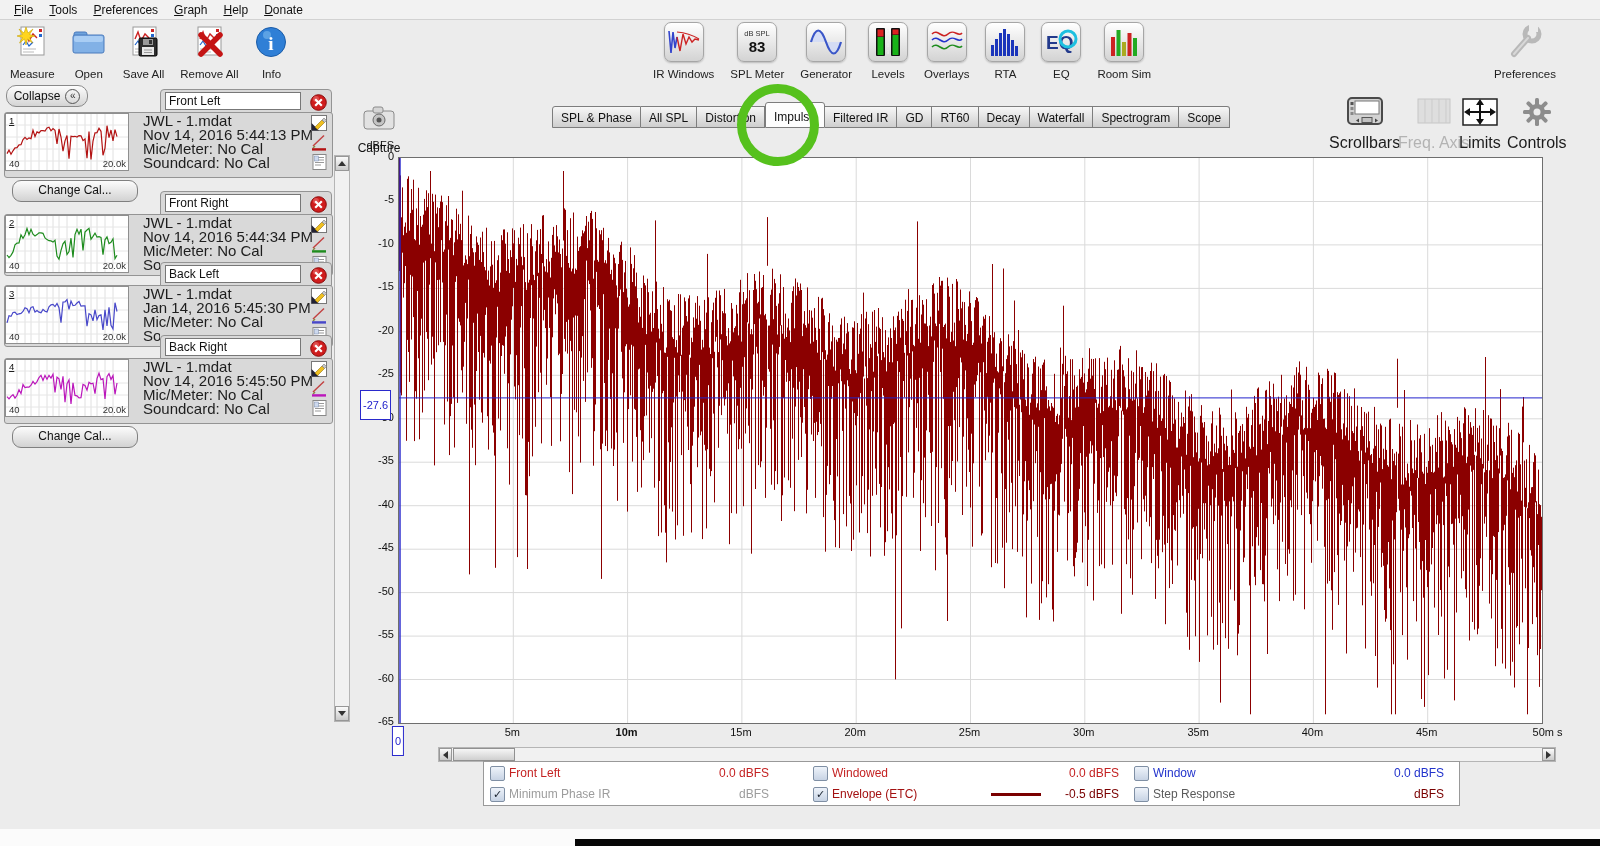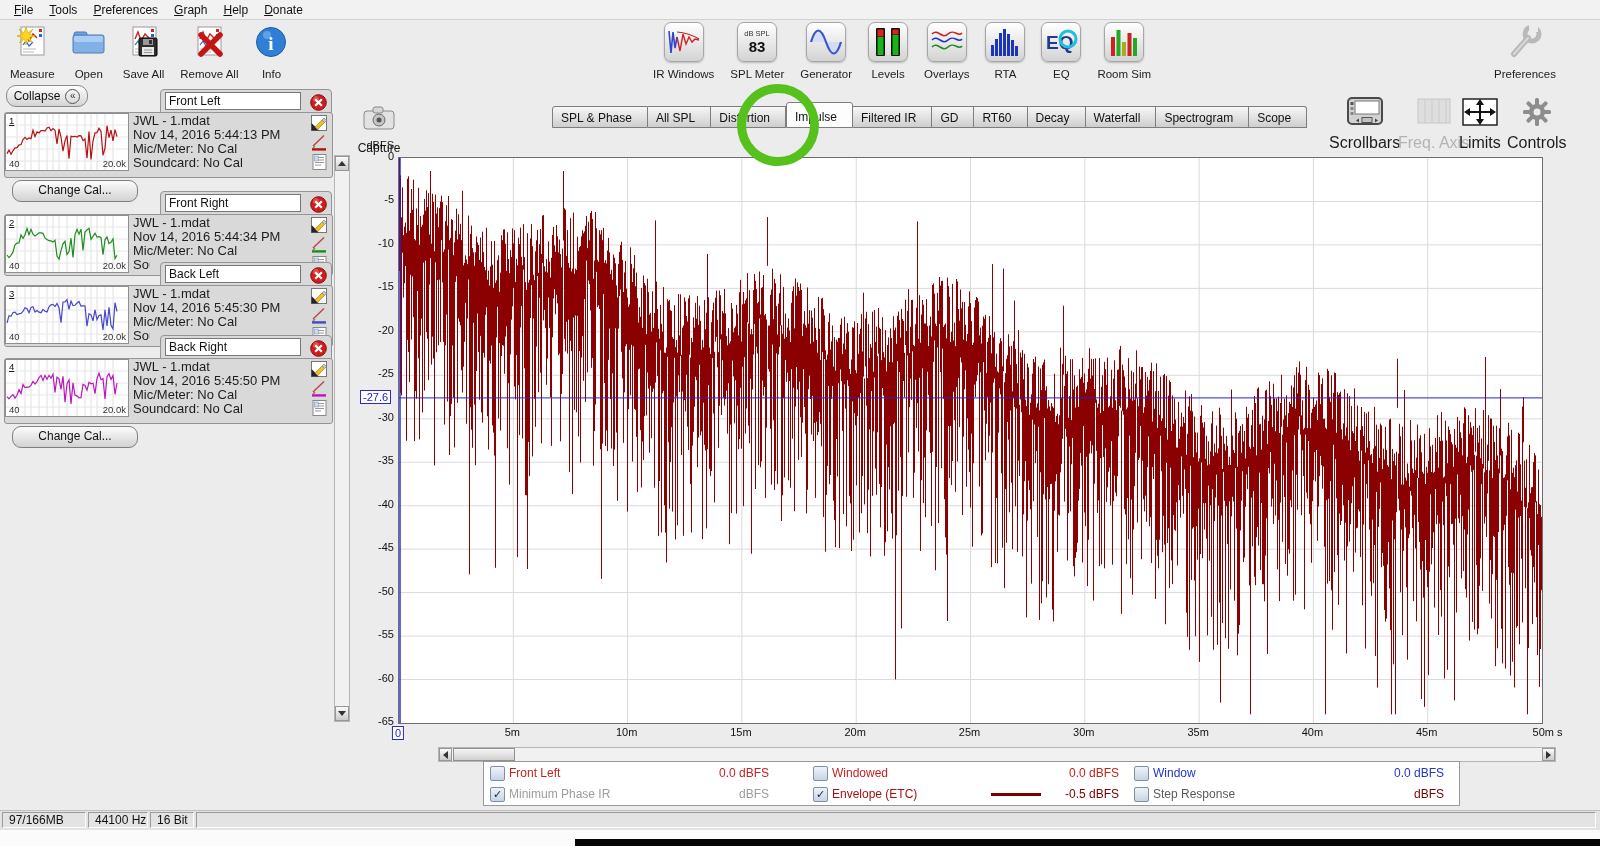--- a/index.html
+++ b/index.html
@@ -19,56 +19,56 @@
         background:linear-gradient(#ffffff,#d3d3d3);box-shadow:0 1px 2px rgba(0,0,0,.22);
         display:flex;align-items:center;justify-content:center}
   
   #collapse-btn{position:absolute;left:6px;top:85px;width:80px;height:20px;border:1px solid #8a8a8a;border-radius:10px;
         background:linear-gradient(#fdfdfd,#d4d4d4);font-size:12px;display:flex;align-items:center;justify-content:center;gap:5px}
   .ccirc{width:13px;height:13px;border:1px solid #555;border-radius:50%;font-size:10px;line-height:11px;text-align:center;color:#333}
   .mpanel-header{position:absolute;left:160px;width:172px;height:24px;background:#d9d9d9;border:1px solid #949494;
         border-radius:4px 4px 0 0;display:flex;align-items:center;justify-content:space-between;padding:0 4px;box-sizing:border-box;z-index:2}
   .mpanel-body{position:absolute;left:4px;width:329px;background:#d9d9d9;border:1px solid #949494;border-radius:3px;box-sizing:border-box;z-index:1}
   .name-field{width:128px;height:16px;border:1px solid #777;font-size:12px;padding:0 3px;background:#fff;font-family:inherit;color:#111}
-  .minfo{position:absolute;left:128px;top:1px;font-size:13px;color:#1d1d1d;line-height:14px;white-space:nowrap}
+  .minfo{position:absolute;left:138px;top:1px;font-size:15px;color:#1d1d1d;line-height:14px;white-space:nowrap}
   .minfo .clip{display:block;width:17px;overflow:hidden;white-space:nowrap}
   .icon-col{position:absolute;right:5px;display:flex;flex-direction:column;gap:3px;align-items:center}
   .cal-btn{position:absolute;left:12px;width:124px;height:20px;border:1px solid #808080;border-radius:9px;
         background:linear-gradient(#fcfcfc,#d2d2d2);font-size:12px;text-align:center;line-height:18px;z-index:3}
   
   .scroll-track{position:absolute;background:#f1f1f1;border:1px solid #b5b5b5;box-sizing:border-box}
   .sbtn{position:absolute;background:linear-gradient(#fbfbfb,#cacaca);border:1px solid #979797;box-sizing:border-box;
         display:flex;align-items:center;justify-content:center}
   .thumbbar{position:absolute;background:linear-gradient(#f6f6f6,#cfcfcf);border:1px solid #909090;box-sizing:border-box}
   .tri-up{width:0;height:0;border-left:4px solid transparent;border-right:4px solid transparent;border-bottom:5px solid #333}
   .tri-down{width:0;height:0;border-left:4px solid transparent;border-right:4px solid transparent;border-top:5px solid #333}
   .tri-left{width:0;height:0;border-top:4px solid transparent;border-bottom:4px solid transparent;border-right:5px solid #333}
   .tri-right{width:0;height:0;border-top:4px solid transparent;border-bottom:4px solid transparent;border-left:5px solid #333}
   
   #tabs{position:absolute;left:552px;top:106px;display:flex;align-items:flex-end;z-index:5}
   .tab{height:22px;box-sizing:border-box;border:1px solid #7d7d7d;border-left:none;
-       background:linear-gradient(#f7f7f7,#cecece);font-size:12px;padding:4px 15px 0 8px;white-space:nowrap;color:#111}
+       background:linear-gradient(#f7f7f7,#cecece);font-size:12px;padding:4px 8px 0 8px;white-space:nowrap;color:#111}
   .tab:first-child{border-left:1px solid #7d7d7d;border-radius:3px 0 0 0}
   .tab:last-child{border-radius:0 3px 0 0}
   .tab.selected{background:#fdfdfd;height:26px;margin-top:-4px;border-left:1px solid #7d7d7d;border-radius:3px 3px 0 0;padding-top:7px}
   #annotation-circle{position:absolute;left:737px;top:84px;width:82px;height:82px;border:9px solid #56c11d;
        border-radius:50%;box-sizing:border-box;z-index:30;pointer-events:none}
   
   .gctl{position:absolute;top:96px;display:flex;flex-direction:column;align-items:center}
   .gctl .glabel{font-size:16px;color:#1c1c1c;margin-top:6px;white-space:nowrap}
   .gctl.disabled .glabel{color:#b3b3b3}
   
   #capture{position:absolute;left:352px;top:98px;width:54px;display:flex;flex-direction:column;align-items:center}
   #capture .glabel{font-size:12px;margin-top:3px}
   
   #plot{position:absolute;left:398px;top:157px;width:1143px;height:565px;background:#fff;border:1px solid #6e6e6e}
   #ylabels .ylab{position:absolute;width:40px;text-align:right;font-size:11px;color:#111}
   #ytitle{position:absolute;left:354px;top:139px;width:40px;text-align:right;font-size:11px;color:#111}
   .xlab{position:absolute;transform:translateX(-50%);font-size:11px;color:#111;white-space:nowrap}
-  .bluebox{border:1px solid #2a2acc;color:#2222cc;background:#fff;padding:0 2px;font-size:11px;white-space:nowrap}
+  .bluebox{border:1px solid #2a2acc;color:#2222cc;background:#fff;padding:8px 2px;font-size:11px;white-space:nowrap}
   #cursor-label{position:absolute;left:360px;top:390px;z-index:6}
   
   #legend{position:absolute;left:483px;top:761px;width:977px;height:45px;background:#fff;border:1px solid #999;box-sizing:border-box}
   .leg-row{position:absolute;left:0;width:100%;height:20px}
   .leg-cb{position:absolute;width:13px;height:13px;top:2px;border:1px solid #7f8fa4;border-radius:2px;
         background:linear-gradient(#eef3fa,#c7d3e4);font-size:11px;line-height:12px;text-align:center;color:#16202c;font-weight:bold}
   .leg-label{position:absolute;top:2px;font-size:12px;white-space:nowrap}
   .leg-value{position:absolute;top:2px;font-size:12px;white-space:nowrap;text-align:right}
   .leg-swatch{position:absolute;top:8px;height:3px}
   
@@ -471,21 +471,21 @@
             <line x1="1" y1="36" x2="123" y2="36" stroke="#e6e6e6"></line>
             <line x1="1" y1="48" x2="123" y2="48" stroke="#e6e6e6"></line>
             <polyline points="2,36.9 4,29.8 6,30.4 8,26.5 10,26.2 12,28.6 14,27.8 16,27.4 18,25.5 20,21.8 22,22.7 24,26.8 26,21.4 28,20.8 30,26.1 32,24.6 34,26.2 36,26.7 38,23.4 40,25.2 42,25.9 44,20.8 46,18.9 48,18.4 50,20.6 52,17.4 54,21.7 56,36.7 58,16.0 60,16.0 62,13.6 64,23.4 66,15.0 68,19.5 70,19.3 72,17.0 74,15.5 76,20.2 78,19.9 80,19.9 82,40.2 84,27.7 86,28.8 88,34.8 90,23.8 92,33.6 94,29.6 96,28.9 98,44.0 100,23.8 102,40.0 104,21.2 106,39.3 108,42.9 110,16.7 112,25.5" fill="none" stroke="#4747c9" stroke-width="1.2"></polyline>
             <text x="4" y="11" font-size="9.5" fill="#111" text-decoration="underline">3</text>
             <text x="4" y="54" font-size="9.5" fill="#333">40</text>
             <text x="121" y="54" font-size="9.5" fill="#333" text-anchor="end">20.0k</text>
           </svg>
         </div>
         <div class="minfo">
           <div>JWL - 1.mdat</div>
-          <div>Nov 14, 2016 5:45:30 PM</div>
+          <div>Jan 14, 2016 5:45:30 PM</div>
           <div>Mic/Meter: No Cal</div>
           <div class="clip">Soundcard: No Cal</div>
         </div>
         <div class="icon-col" style="top: 2px;">
           <span>
             <svg width="16" height="16" viewBox="0 0 16 16">
               <rect x="0.5" y="0.5" width="15" height="15" fill="#fff" stroke="#777"></rect>
               <path d="M0.5,15.5 L0.5,8 L8,15.5 Z" fill="#223"></path>
               <path d="M4,12 L11,5 L13.5,7.5 L6.5,14.5 Z" fill="#f0c020" stroke="#907010" stroke-width="0.6"></path>
               <path d="M11,5 L13,3 L15.5,5.5 L13.5,7.5 Z" fill="#c8c8c8" stroke="#777" stroke-width="0.6"></path>
@@ -740,21 +740,21 @@
         <line x1="0" y1="521.5" x2="1143" y2="521.5" stroke="#dadada"></line>
         <path d="M0.5 0.0V113.0M1.5 17.4V234.7M2.5 59.3V237.4M3.5 29.4V94.7M4.5 77.2V139.6M5.5 68.7V125.2M6.5 64.5V108.0M7.5 74.8V282.8M8.5 20.8V181.9M9.5 18.3V194.0M10.5 72.7V223.9M11.5 55.1V116.9M12.5 31.0V181.5M13.5 51.8V118.5M14.5 21.7V159.1M15.5 81.1V283.1M16.5 82.3V233.2M17.5 50.4V240.6M18.5 67.1V133.0M19.5 29.8V200.3M20.5 86.8V281.3M21.5 58.0V177.5M22.5 68.8V160.7M23.5 66.7V254.5M24.5 56.7V104.6M25.5 40.9V232.5M26.5 52.6V102.7M27.5 32.3V174.0M28.5 49.1V180.8M29.5 35.2V222.2M30.5 76.5V126.7M31.5 13.0V100.2M32.5 85.6V206.6M33.5 35.8V178.7M34.5 43.8V200.6M35.5 93.2V307.4M36.5 36.6V104.4M37.5 55.6V194.2M38.5 49.4V122.0M39.5 69.2V187.3M40.5 50.1V121.7M41.5 43.5V184.1M42.5 37.6V82.1M43.5 44.1V124.5M44.5 93.8V183.9M45.5 91.5V266.5M46.5 63.2V187.3M47.5 47.2V156.6M48.5 67.7V243.5M49.5 38.0V91.6M50.5 82.2V297.1M51.5 79.9V258.1M52.5 61.2V245.9M53.5 61.9V187.5M54.5 97.2V239.5M55.5 84.3V289.5M56.5 72.6V123.9M57.5 50.7V118.2M58.5 81.4V244.9M59.5 56.3V160.4M60.5 76.1V163.8M61.5 65.8V167.4M62.5 82.1V212.3M63.5 32.7V234.5M64.5 107.4V208.7M65.5 104.9V183.8M66.5 97.4V144.9M67.5 101.5V265.8M68.5 106.1V160.5M69.5 57.6V121.6M70.5 98.2V416.4M71.5 76.0V249.3M72.5 67.6V271.7M73.5 90.1V289.8M74.5 94.3V164.8M75.5 107.7V246.6M76.5 94.2V307.2M77.5 78.4V213.0M78.5 84.5V155.6M79.5 87.0V194.0M80.5 101.9V241.7M81.5 79.5V177.9M82.5 104.0V254.5M83.5 73.7V264.7M84.5 94.1V194.9M85.5 108.9V199.5M86.5 112.3V156.9M87.5 69.7V149.4M88.5 121.7V258.2M89.5 112.6V291.6M90.5 127.5V202.7M91.5 108.4V205.6M92.5 83.2V187.6M93.5 106.7V267.4M94.5 129.8V274.6M95.5 82.9V297.6M96.5 124.9V409.8M97.5 122.3V179.5M98.5 102.2V148.8M99.5 97.3V260.5M100.5 133.7V185.1M101.5 114.6V272.5M102.5 77.2V198.0M103.5 82.2V187.1M104.5 71.5V187.8M105.5 71.4V215.8M106.5 85.7V178.6M107.5 112.9V168.4M108.5 74.3V290.3M109.5 101.0V225.3M110.5 115.1V326.6M111.5 92.2V196.4M112.5 99.1V161.7M113.5 70.4V148.3M114.5 85.4V129.9M115.5 72.2V228.5M116.5 123.9V241.4M117.5 100.9V197.2M118.5 107.3V399.1M119.5 79.7V227.2M120.5 86.1V277.1M121.5 69.6V169.5M122.5 98.7V148.1M123.5 107.2V280.5M124.5 66.1V111.6M125.5 99.1V210.3M126.5 124.1V337.1M127.5 131.8V337.4M128.5 75.2V411.0M129.5 124.6V283.9M130.5 121.8V318.2M131.5 80.4V160.0M132.5 66.1V127.2M133.5 88.2V298.4M134.5 116.8V160.5M135.5 122.1V240.8M136.5 93.3V268.8M137.5 82.3V188.6M138.5 71.9V118.1M139.5 114.8V234.2M140.5 86.2V139.8M141.5 71.1V214.7M142.5 96.0V285.4M143.5 57.6V105.1M144.5 57.1V162.4M145.5 108.4V151.9M146.5 113.6V170.1M147.5 101.1V226.8M148.5 114.4V200.5M149.5 83.4V139.5M150.5 103.5V169.9M151.5 119.5V239.0M152.5 99.8V287.9M153.5 76.9V179.3M154.5 68.9V140.4M155.5 87.4V131.3M156.5 93.8V156.3M157.5 67.1V136.7M158.5 78.3V145.4M159.5 94.4V197.2M160.5 81.5V195.7M161.5 96.0V283.3M162.5 109.3V235.9M163.5 90.5V216.0M164.5 13.0V82.5M165.5 50.4V180.9M166.5 51.8V193.5M167.5 97.9V163.9M168.5 72.1V195.6M169.5 105.0V161.7M170.5 109.7V314.1M171.5 60.2V182.9M172.5 113.4V193.2M173.5 110.6V336.1M174.5 54.5V159.5M175.5 115.7V251.9M176.5 110.5V157.5M177.5 111.9V254.3M178.5 78.6V157.8M179.5 92.9V278.4M180.5 89.2V193.1M181.5 88.1V304.6M182.5 78.3V199.6M183.5 72.3V178.1M184.5 75.3V222.9M185.5 73.4V141.1M186.5 67.8V243.9M187.5 58.0V102.6M188.5 90.1V214.4M189.5 63.7V122.5M190.5 82.3V126.1M191.5 55.0V152.5M192.5 52.9V209.8M193.5 60.9V200.2M194.5 120.7V307.7M195.5 102.5V273.2M196.5 54.0V246.5M197.5 70.3V113.9M198.5 101.9V149.1M199.5 103.7V147.3M200.5 72.2V151.0M201.5 76.3V291.3M202.5 72.2V420.9M203.5 82.2V285.6M204.5 69.8V136.2M205.5 104.7V225.0M206.5 102.2V288.0M207.5 105.4V272.5M208.5 92.5V293.1M209.5 79.9V201.9M210.5 94.4V170.6M211.5 116.1V241.0M212.5 111.8V290.5M213.5 121.8V215.3M214.5 96.5V308.0M215.5 99.8V291.6M216.5 105.3V170.3M217.5 127.4V274.5M218.5 139.5V342.8M219.5 106.0V170.6M220.5 93.9V138.0M221.5 87.1V131.5M222.5 83.7V193.8M223.5 101.9V220.4M224.5 134.1V284.9M225.5 114.4V234.3M226.5 102.9V188.3M227.5 130.6V186.2M228.5 139.5V353.6M229.5 148.7V251.1M230.5 146.4V191.8M231.5 89.4V237.3M232.5 105.9V186.8M233.5 124.0V303.6M234.5 110.3V188.4M235.5 97.1V250.8M236.5 128.3V251.9M237.5 114.6V278.9M238.5 140.2V333.9M239.5 164.5V211.4M240.5 149.1V210.6M241.5 158.7V272.2M242.5 130.0V329.5M243.5 169.9V283.6M244.5 117.5V302.1M245.5 125.0V258.2M246.5 127.4V186.9M247.5 176.1V257.5M248.5 120.7V214.5M249.5 134.2V230.6M250.5 156.6V294.7M251.5 154.8V227.8M252.5 173.6V280.2M253.5 133.3V233.9M254.5 170.0V230.7M255.5 155.0V329.7M256.5 62.4V224.6M257.5 123.6V184.5M258.5 151.1V218.0M259.5 170.7V378.1M260.5 180.5V323.0M261.5 146.9V192.3M262.5 165.8V374.5M263.5 173.7V235.2M264.5 129.1V232.9M265.5 194.5V347.3M266.5 194.9V374.7M267.5 189.5V404.4M268.5 141.2V198.9M269.5 143.3V284.3M270.5 141.8V350.7M271.5 152.2V304.0M272.5 152.9V269.3M273.5 179.2V353.6M274.5 181.0V244.5M275.5 147.2V199.8M276.5 189.1V381.5M277.5 182.1V238.6M278.5 194.5V367.3M279.5 136.0V217.4M280.5 177.4V234.1M281.5 136.3V197.9M282.5 196.8V297.1M283.5 169.7V233.6M284.5 167.6V377.8M285.5 139.4V242.1M286.5 143.3V253.5M287.5 158.0V216.8M288.5 163.5V268.6M289.5 140.4V292.0M290.5 137.3V196.8M291.5 199.7V326.1M292.5 179.7V374.5M293.5 184.1V287.7M294.5 159.4V273.8M295.5 169.6V248.7M296.5 144.8V218.8M297.5 160.7V222.2M298.5 138.1V309.2M299.5 166.8V279.5M300.5 147.7V206.9M301.5 162.8V277.3M302.5 191.6V273.5M303.5 181.8V381.1M304.5 189.4V244.8M305.5 141.9V286.8M306.5 171.2V292.5M307.5 154.6V370.4M308.5 95.9V291.2M309.5 139.3V227.2M310.5 189.6V310.8M311.5 196.0V318.2M312.5 164.2V313.1M313.5 152.2V200.2M314.5 144.6V255.6M315.5 193.8V344.4M316.5 139.8V183.6M317.5 132.6V178.9M318.5 161.8V209.4M319.5 194.1V289.8M320.5 132.5V247.8M321.5 137.2V181.5M322.5 176.2V257.1M323.5 153.1V202.2M324.5 155.2V239.5M325.5 130.9V247.6M326.5 155.4V241.2M327.5 178.1V232.7M328.5 187.3V275.7M329.5 170.1V225.3M330.5 185.4V386.2M331.5 183.3V266.7M332.5 145.0V355.1M333.5 150.7V202.6M334.5 174.3V218.4M335.5 170.0V265.3M336.5 168.3V222.3M337.5 146.9V355.6M338.5 155.6V247.7M339.5 177.4V291.2M340.5 134.3V281.1M341.5 121.8V229.8M342.5 183.6V290.7M343.5 146.3V208.8M344.5 134.0V348.2M345.5 145.7V199.2M346.5 142.3V275.5M347.5 140.3V250.4M348.5 115.1V164.3M349.5 165.5V267.7M350.5 132.2V285.2M351.5 176.2V220.9M352.5 171.1V395.7M353.5 176.3V231.5M354.5 132.0V196.5M355.5 116.0V166.1M356.5 122.8V331.0M357.5 131.2V188.8M358.5 145.3V195.5M359.5 143.8V307.1M360.5 113.5V160.5M361.5 156.4V309.3M362.5 129.9V303.4M363.5 129.1V222.6M364.5 117.0V237.7M365.5 157.3V229.0M366.5 155.9V339.9M367.5 161.5V269.7M368.5 59.1V107.8M369.5 167.6V211.1M370.5 167.5V213.7M371.5 136.8V270.8M372.5 131.6V326.7M373.5 110.7V186.6M374.5 161.2V262.3M375.5 120.9V331.9M376.5 125.3V313.1M377.5 147.9V195.4M378.5 176.5V326.2M379.5 145.6V196.5M380.5 135.2V188.9M381.5 116.3V167.5M382.5 167.1V363.0M383.5 175.7V337.3M384.5 129.1V239.9M385.5 180.7V319.5M386.5 155.6V202.0M387.5 179.0V223.8M388.5 169.5V214.7M389.5 160.5V322.3M390.5 172.4V223.1M391.5 184.1V329.8M392.5 144.8V211.2M393.5 133.1V280.7M394.5 128.4V229.8M395.5 170.3V353.2M396.5 120.5V248.6M397.5 137.5V209.1M398.5 124.4V231.5M399.5 129.0V301.9M400.5 132.8V223.7M401.5 125.5V259.2M402.5 132.0V299.0M403.5 178.1V264.7M404.5 165.6V211.2M405.5 153.1V249.0M406.5 167.2V275.7M407.5 169.7V355.4M408.5 129.4V331.8M409.5 165.6V231.2M410.5 152.1V217.7M411.5 185.6V241.0M412.5 152.6V276.5M413.5 159.7V237.9M414.5 183.7V283.0M415.5 150.1V264.9M416.5 169.8V339.9M417.5 182.0V263.8M418.5 194.7V277.1M419.5 138.9V274.0M420.5 170.8V254.1M421.5 202.0V265.9M422.5 140.6V288.3M423.5 139.8V194.1M424.5 151.1V359.1M425.5 157.4V201.1M426.5 192.2V393.7M427.5 201.7V336.9M428.5 196.6V307.9M429.5 164.1V228.0M430.5 155.3V326.2M431.5 191.5V317.0M432.5 183.4V240.8M433.5 167.5V228.0M434.5 208.6V342.7M435.5 179.2V362.1M436.5 212.6V389.2M437.5 181.7V281.0M438.5 183.7V318.4M439.5 180.0V225.3M440.5 179.9V390.1M441.5 166.6V211.4M442.5 160.4V223.2M443.5 196.1V272.9M444.5 185.5V356.1M445.5 158.7V226.4M446.5 191.3V250.6M447.5 175.4V368.4M448.5 165.1V222.3M449.5 173.7V228.2M450.5 211.0V337.9M451.5 215.9V345.5M452.5 201.5V393.0M453.5 169.3V243.5M454.5 169.8V381.7M455.5 163.3V255.1M456.5 212.2V267.3M457.5 215.2V327.4M458.5 165.0V258.0M459.5 195.8V239.6M460.5 176.1V374.5M461.5 170.6V235.1M462.5 156.1V355.2M463.5 193.5V318.1M464.5 134.6V218.6M465.5 220.5V346.4M466.5 160.5V208.5M467.5 153.8V247.7M468.5 220.1V375.1M469.5 166.2V331.7M470.5 200.1V271.4M471.5 186.1V398.5M472.5 189.6V233.1M473.5 153.7V337.8M474.5 213.7V273.5M475.5 152.0V219.6M476.5 183.9V310.6M477.5 168.6V336.8M478.5 198.1V274.3M479.5 150.0V195.7M480.5 169.7V325.9M481.5 171.0V369.4M482.5 202.1V329.0M483.5 159.2V230.0M484.5 194.1V237.6M485.5 199.4V397.8M486.5 172.1V384.2M487.5 213.4V286.6M488.5 187.0V373.2M489.5 179.4V309.2M490.5 204.1V331.4M491.5 170.4V268.3M492.5 180.0V355.4M493.5 204.3V380.6M494.5 158.3V266.0M495.5 172.2V264.6M496.5 169.5V521.4M497.5 185.9V377.3M498.5 157.8V203.1M499.5 153.6V332.7M500.5 162.1V214.0M501.5 179.7V299.0M502.5 150.9V470.4M503.5 160.9V338.1M504.5 162.9V223.0M505.5 194.8V239.4M506.5 141.7V187.0M507.5 173.1V338.8M508.5 152.9V197.5M509.5 131.1V294.4M510.5 195.1V249.2M511.5 168.8V220.7M512.5 142.0V241.9M513.5 141.8V193.4M514.5 186.9V339.8M515.5 188.2V314.7M516.5 166.2V221.8M517.5 149.7V269.9M518.5 63.4V245.2M519.5 180.8V293.4M520.5 137.2V219.8M521.5 184.7V393.0M522.5 156.5V322.2M523.5 142.0V210.4M524.5 146.7V345.2M525.5 165.4V299.6M526.5 165.6V359.2M527.5 141.2V272.4M528.5 168.2V213.8M529.5 188.1V236.9M530.5 167.5V274.2M531.5 158.7V295.0M532.5 178.4V368.0M533.5 127.0V293.8M534.5 125.4V203.9M535.5 135.6V182.5M536.5 165.5V412.3M537.5 168.1V309.1M538.5 134.8V189.5M539.5 152.6V365.0M540.5 119.0V165.9M541.5 127.6V214.0M542.5 122.9V310.2M543.5 122.8V190.7M544.5 169.0V240.8M545.5 166.9V341.2M546.5 165.6V379.4M547.5 180.4V396.6M548.5 119.6V463.0M549.5 128.2V268.1M550.5 138.7V320.1M551.5 184.0V267.9M552.5 173.8V327.1M553.5 125.9V303.0M554.5 182.5V233.8M555.5 164.6V262.2M556.5 188.2V333.8M557.5 121.0V229.1M558.5 123.5V303.5M559.5 151.0V220.1M560.5 162.6V269.1M561.5 131.5V199.6M562.5 150.3V204.4M563.5 143.8V357.0M564.5 181.6V278.7M565.5 144.1V231.3M566.5 166.9V212.4M567.5 183.1V328.7M568.5 175.9V260.3M569.5 148.4V291.7M570.5 133.4V314.0M571.5 145.0V349.5M572.5 163.1V275.7M573.5 187.0V388.7M574.5 184.7V305.3M575.5 149.5V226.6M576.5 142.1V239.0M577.5 139.0V223.2M578.5 140.1V217.0M579.5 143.5V204.9M580.5 177.3V328.6M581.5 169.6V214.3M582.5 185.5V377.5M583.5 167.7V375.4M584.5 158.5V204.2M585.5 160.8V252.5M586.5 156.9V302.3M587.5 215.1V265.8M588.5 183.8V238.9M589.5 179.8V294.3M590.5 158.1V277.7M591.5 177.0V244.7M592.5 195.4V409.2M593.5 106.0V294.5M594.5 179.4V224.7M595.5 174.2V220.6M596.5 208.9V405.0M597.5 195.6V340.0M598.5 213.2V405.5M599.5 214.4V274.7M600.5 185.4V230.4M601.5 180.2V236.4M602.5 183.2V315.3M603.5 208.3V389.7M604.5 110.5V213.2M605.5 224.2V430.2M606.5 215.2V331.1M607.5 201.1V384.7M608.5 197.3V263.9M609.5 176.3V281.7M610.5 188.4V354.3M611.5 206.9V252.5M612.5 187.8V324.8M613.5 233.3V391.2M614.5 183.1V240.1M615.5 142.5V249.1M616.5 190.9V348.3M617.5 206.1V250.6M618.5 225.2V393.9M619.5 172.0V302.7M620.5 246.8V318.0M621.5 194.5V241.5M622.5 199.3V254.2M623.5 192.1V398.5M624.5 221.3V356.4M625.5 195.8V323.3M626.5 241.7V303.1M627.5 248.1V459.4M628.5 205.5V362.6M629.5 209.4V322.6M630.5 256.8V332.1M631.5 244.7V351.4M632.5 236.3V425.6M633.5 215.7V261.7M634.5 201.0V343.2M635.5 204.2V266.5M636.5 198.7V305.2M637.5 249.5V293.1M638.5 245.3V378.9M639.5 208.5V268.8M640.5 252.3V461.9M641.5 210.5V314.2M642.5 232.1V445.3M643.5 206.8V423.2M644.5 204.5V336.3M645.5 201.6V260.0M646.5 232.4V341.5M647.5 228.3V439.4M648.5 250.4V329.1M649.5 242.0V426.2M650.5 248.4V341.1M651.5 252.7V326.2M652.5 245.0V325.8M653.5 248.4V451.5M654.5 249.8V463.5M655.5 215.8V352.7M656.5 264.0V323.4M657.5 257.9V316.3M658.5 255.8V393.9M659.5 266.2V356.7M660.5 257.3V357.5M661.5 189.6V314.4M662.5 239.8V305.9M663.5 205.8V280.8M664.5 147.7V216.6M665.5 228.0V343.6M666.5 197.8V270.9M667.5 215.9V278.7M668.5 213.3V402.5M669.5 259.7V355.1M670.5 238.1V288.5M671.5 201.2V353.4M672.5 262.1V306.2M673.5 201.2V279.9M674.5 231.5V408.2M675.5 217.4V418.4M676.5 249.6V399.9M677.5 228.9V394.2M678.5 227.6V384.7M679.5 248.8V342.7M680.5 211.2V330.9M681.5 220.7V295.1M682.5 218.9V307.6M683.5 199.9V404.5M684.5 224.6V268.0M685.5 215.4V354.4M686.5 234.4V368.2M687.5 231.3V298.8M688.5 223.9V428.1M689.5 210.7V381.8M690.5 190.2V295.6M691.5 220.7V283.2M692.5 200.9V295.4M693.5 217.6V287.4M694.5 201.0V442.5M695.5 231.0V325.7M696.5 200.3V244.9M697.5 241.5V292.9M698.5 249.7V354.9M699.5 245.7V342.4M700.5 200.1V408.1M701.5 255.1V300.1M702.5 228.8V406.4M703.5 217.3V267.1M704.5 253.1V299.1M705.5 203.8V410.3M706.5 211.2V290.3M707.5 226.9V343.9M708.5 199.6V329.4M709.5 249.3V313.8M710.5 247.8V309.6M711.5 238.3V347.4M712.5 211.8V283.2M713.5 249.8V406.7M714.5 220.6V343.1M715.5 202.3V317.6M716.5 242.2V334.6M717.5 252.1V338.2M718.5 211.9V318.2M719.5 211.4V278.3M720.5 191.5V248.0M721.5 187.9V249.8M722.5 252.6V455.8M723.5 206.5V253.2M724.5 212.2V256.7M725.5 218.4V351.1M726.5 229.5V356.5M727.5 251.3V406.2M728.5 249.4V340.1M729.5 200.2V381.4M730.5 231.2V277.7M731.5 240.6V420.3M732.5 212.7V341.6M733.5 242.7V436.7M734.5 214.2V371.5M735.5 241.6V328.2M736.5 225.6V294.9M737.5 192.3V240.4M738.5 240.4V364.5M739.5 248.2V301.9M740.5 208.5V299.8M741.5 221.3V268.0M742.5 209.2V401.2M743.5 209.0V302.7M744.5 254.9V341.3M745.5 249.2V353.4M746.5 214.0V337.7M747.5 237.6V363.8M748.5 218.8V309.2M749.5 232.6V278.5M750.5 221.9V368.3M751.5 213.0V359.2M752.5 204.7V405.1M753.5 263.5V309.1M754.5 213.1V321.0M755.5 250.8V296.1M756.5 233.2V440.9M757.5 205.3V381.9M758.5 269.9V397.8M759.5 232.9V410.3M760.5 256.8V381.7M761.5 218.6V277.8M762.5 262.9V313.3M763.5 260.4V394.2M764.5 217.2V357.8M765.5 215.9V386.6M766.5 270.0V466.2M767.5 218.0V304.8M768.5 281.6V385.0M769.5 237.6V370.3M770.5 222.4V430.1M771.5 224.0V309.7M772.5 273.0V402.4M773.5 237.4V426.0M774.5 265.7V357.1M775.5 240.5V371.7M776.5 261.5V372.8M777.5 289.5V344.3M778.5 289.5V407.5M779.5 243.9V327.2M780.5 280.8V342.2M781.5 268.5V359.6M782.5 254.6V298.5M783.5 268.6V337.8M784.5 259.0V355.8M785.5 265.0V311.5M786.5 232.5V330.9M787.5 296.8V454.7M788.5 275.8V478.9M789.5 248.5V335.1M790.5 238.3V491.8M791.5 252.7V307.8M792.5 236.1V421.9M793.5 253.4V370.7M794.5 299.2V369.1M795.5 258.5V422.5M796.5 274.4V478.3M797.5 294.4V368.3M798.5 274.6V401.7M799.5 303.5V350.8M800.5 300.3V503.9M801.5 257.8V396.0M802.5 247.1V304.5M803.5 264.6V400.3M804.5 269.5V345.2M805.5 264.0V371.5M806.5 300.8V345.2M807.5 277.7V380.7M808.5 307.4V477.4M809.5 283.4V327.7M810.5 306.3V402.7M811.5 293.4V347.3M812.5 265.4V458.8M813.5 253.3V331.2M814.5 298.1V491.7M815.5 285.6V363.1M816.5 294.4V339.6M817.5 267.5V316.6M818.5 295.2V486.9M819.5 290.3V347.7M820.5 249.7V444.6M821.5 256.6V544.6M822.5 277.8V357.6M823.5 311.0V465.1M824.5 269.6V313.9M825.5 285.7V342.8M826.5 292.4V480.2M827.5 277.9V348.3M828.5 287.9V386.1M829.5 307.1V490.8M830.5 298.8V343.4M831.5 306.9V431.5M832.5 231.5V358.4M833.5 277.5V338.8M834.5 291.9V343.4M835.5 294.9V442.7M836.5 254.3V310.1M837.5 260.7V370.6M838.5 308.7V497.3M839.5 275.0V475.6M840.5 272.8V467.1M841.5 267.9V372.5M842.5 294.7V342.7M843.5 266.1V313.3M844.5 283.4V404.1M845.5 273.0V399.6M846.5 300.4V348.8M847.5 248.8V316.5M848.5 259.7V331.1M849.5 255.9V308.9M850.5 288.7V427.4M851.5 290.7V556.3M852.5 267.1V339.7M853.5 251.8V388.3M854.5 288.9V333.1M855.5 237.9V418.8M856.5 245.0V427.2M857.5 297.3V379.2M858.5 230.6V369.1M859.5 229.4V387.6M860.5 266.4V314.7M861.5 265.8V412.1M862.5 291.6V345.0M863.5 257.7V426.1M864.5 272.8V426.3M865.5 261.4V443.4M866.5 232.6V397.6M867.5 231.8V360.3M868.5 286.1V496.0M869.5 262.9V310.0M870.5 223.3V315.5M871.5 238.2V294.0M872.5 246.9V348.6M873.5 269.1V340.6M874.5 225.7V366.1M875.5 240.5V305.8M876.5 273.3V357.5M877.5 240.6V322.5M878.5 253.1V411.3M879.5 238.7V361.9M880.5 275.0V443.1M881.5 245.0V344.5M882.5 216.8V268.7M883.5 276.7V383.8M884.5 261.5V317.3M885.5 240.5V339.1M886.5 257.4V406.0M887.5 237.3V284.6M888.5 268.9V417.7M889.5 255.1V391.3M890.5 243.8V395.7M891.5 246.0V342.3M892.5 227.4V349.2M893.5 248.9V312.4M894.5 229.5V442.7M895.5 217.2V277.2M896.5 250.5V436.7M897.5 209.2V316.8M898.5 235.4V351.7M899.5 214.5V271.6M900.5 203.4V258.4M901.5 216.7V276.6M902.5 257.4V357.1M903.5 242.3V292.4M904.5 271.4V318.1M905.5 269.9V451.3M906.5 222.1V276.7M907.5 208.8V334.6M908.5 270.2V340.5M909.5 226.7V283.0M910.5 231.9V356.1M911.5 270.2V366.2M912.5 254.8V404.8M913.5 250.8V343.2M914.5 239.8V322.2M915.5 249.0V294.2M916.5 246.5V323.4M917.5 242.5V292.0M918.5 262.0V382.8M919.5 214.6V348.5M920.5 217.1V318.2M921.5 246.1V298.0M922.5 226.0V307.3M923.5 220.3V330.7M924.5 260.9V308.5M925.5 260.6V388.8M926.5 269.6V556.3M927.5 271.1V342.2M928.5 210.8V425.6M929.5 212.9V340.8M930.5 238.8V423.0M931.5 243.8V323.1M932.5 217.3V432.3M933.5 261.3V471.8M934.5 234.9V286.8M935.5 214.5V414.1M936.5 215.1V301.2M937.5 274.7V340.3M938.5 234.2V397.1M939.5 237.0V446.9M940.5 235.3V355.6M941.5 233.6V367.1M942.5 271.3V362.9M943.5 281.4V326.9M944.5 265.4V347.3M945.5 231.2V402.6M946.5 277.6V364.7M947.5 269.4V495.5M948.5 235.3V388.4M949.5 282.3V342.1M950.5 238.2V383.7M951.5 292.2V366.2M952.5 247.9V345.3M953.5 273.1V328.3M954.5 275.1V413.8M955.5 230.4V319.5M956.5 283.0V394.6M957.5 268.5V370.3M958.5 247.6V369.7M959.5 293.1V351.4M960.5 302.6V353.5M961.5 271.9V399.1M962.5 249.0V292.6M963.5 268.2V447.3M964.5 278.0V366.6M965.5 253.9V306.1M966.5 294.5V490.5M967.5 255.4V326.1M968.5 289.6V340.4M969.5 253.7V302.4M970.5 283.2V371.6M971.5 297.2V423.5M972.5 296.0V437.8M973.5 305.0V361.7M974.5 290.6V425.3M975.5 248.9V387.0M976.5 287.9V498.0M977.5 266.7V333.9M978.5 313.7V529.6M979.5 271.3V368.9M980.5 299.9V350.9M981.5 265.6V324.5M982.5 267.4V409.2M983.5 311.1V394.9M984.5 290.7V407.8M985.5 301.4V452.0M986.5 268.8V463.7M987.5 291.9V460.6M988.5 307.1V406.5M989.5 308.7V384.0M990.5 261.6V430.4M991.5 260.7V472.1M992.5 321.2V556.3M993.5 291.0V362.5M994.5 303.0V506.3M995.5 295.5V381.4M996.5 307.3V556.3M997.5 293.7V354.2M998.5 200.7V249.8M999.5 295.6V340.8M1000.5 265.8V352.5M1001.5 278.3V434.3M1002.5 326.5V371.7M1003.5 268.7V477.1M1004.5 326.5V392.8M1005.5 232.0V351.3M1006.5 319.6V369.5M1007.5 322.5V429.3M1008.5 305.6V501.7M1009.5 315.2V380.2M1010.5 328.7V376.3M1011.5 262.0V333.1M1012.5 282.4V337.6M1013.5 310.5V370.0M1014.5 315.1V443.1M1015.5 282.2V356.9M1016.5 312.1V390.5M1017.5 299.6V463.4M1018.5 266.5V320.0M1019.5 319.9V364.0M1020.5 280.5V384.0M1021.5 277.1V411.6M1022.5 294.3V541.0M1023.5 313.7V403.1M1024.5 315.6V439.7M1025.5 275.8V548.9M1026.5 326.0V382.0M1027.5 308.9V412.1M1028.5 314.8V429.1M1029.5 302.9V517.1M1030.5 270.2V413.7M1031.5 288.4V336.4M1032.5 314.0V406.4M1033.5 286.8V390.0M1034.5 314.7V374.3M1035.5 313.7V449.6M1036.5 279.9V331.0M1037.5 293.9V366.2M1038.5 257.2V357.3M1039.5 309.6V477.0M1040.5 279.1V365.6M1041.5 283.1V432.0M1042.5 254.1V458.6M1043.5 282.6V343.7M1044.5 319.5V367.1M1045.5 318.5V520.5M1046.5 262.6V325.5M1047.5 282.5V338.0M1048.5 305.2V511.8M1049.5 268.5V408.5M1050.5 272.0V419.2M1051.5 276.2V326.3M1052.5 284.1V366.1M1053.5 286.4V365.7M1054.5 308.8V386.7M1055.5 271.1V542.4M1056.5 286.8V360.7M1057.5 289.7V454.5M1058.5 258.9V316.5M1059.5 293.9V360.4M1060.5 262.7V365.1M1061.5 274.3V336.8M1062.5 280.1V420.4M1063.5 297.4V358.2M1064.5 265.3V413.1M1065.5 249.3V371.6M1066.5 250.7V431.2M1067.5 305.1V439.6M1068.5 298.7V376.5M1069.5 257.2V351.6M1070.5 275.8V482.5M1071.5 264.1V307.6M1072.5 269.6V313.7M1073.5 276.9V464.0M1074.5 268.0V311.9M1075.5 296.9V471.6M1076.5 250.2V293.7M1077.5 297.7V407.1M1078.5 269.9V476.3M1079.5 284.5V470.6M1080.5 267.5V427.8M1081.5 300.2V400.3M1082.5 280.5V326.2M1083.5 305.9V432.9M1084.5 252.0V310.5M1085.5 314.3V365.6M1086.5 199.0V358.7M1087.5 312.0V378.9M1088.5 286.7V335.5M1089.5 257.2V302.8M1090.5 312.3V445.6M1091.5 260.4V402.0M1092.5 260.7V460.5M1093.5 320.1V416.2M1094.5 267.7V377.9M1095.5 284.0V379.0M1096.5 302.1V508.2M1097.5 267.6V421.9M1098.5 297.5V490.3M1099.5 310.5V374.1M1100.5 270.2V315.4M1101.5 231.1V297.5M1102.5 290.6V470.9M1103.5 293.0V505.5M1104.5 319.9V372.4M1105.5 319.2V366.8M1106.5 316.4V510.6M1107.5 297.3V357.8M1108.5 278.5V322.4M1109.5 264.8V409.2M1110.5 277.3V426.8M1111.5 331.3V517.6M1112.5 271.8V414.8M1113.5 314.9V503.8M1114.5 309.7V415.1M1115.5 319.2V529.5M1116.5 307.2V351.7M1117.5 302.4V469.7M1118.5 333.5V468.1M1119.5 274.7V359.7M1120.5 276.0V486.3M1121.5 306.3V358.0M1122.5 342.6V400.7M1123.5 248.6V464.4M1124.5 239.0V284.3M1125.5 302.6V348.9M1126.5 329.8V430.3M1127.5 301.3V349.5M1128.5 350.2V556.3M1129.5 344.3V490.0M1130.5 286.9V360.1M1131.5 335.2V392.2M1132.5 329.3V397.7M1133.5 329.0V466.1M1134.5 304.1V409.2M1135.5 295.2V424.5M1136.5 297.4V344.4M1137.5 343.2V459.2M1138.5 356.1V497.2M1139.5 311.6V387.0M1140.5 346.2V528.9M1141.5 347.1V491.0M1142.5 358.8V432.2" stroke="#8b0000" stroke-width="1" fill="none"></path>
         <line x1="1" y1="0" x2="1" y2="565" stroke="#2323cc" stroke-width="1.4"></line>
         <line x1="0" y1="239.9" x2="1143" y2="239.9" stroke="#2323cc" stroke-width="1"></line>
       </svg>
     </div>
   <div id="cursor-label" class="bluebox">-27.6</div>
   <div id="xlabels">
       <div class="xlab bluebox" style="left: 398px; top: 726px;">0</div>
       <div class="xlab" style="left: 512.3px; top: 726px;">5m</div>
-      <div class="xlab" style="left: 626.6px; top: 726px;">10m</div>
+      <div class="xlab" style="left: 626.6px; top: 726px; font-weight: bold;">10m</div>
       <div class="xlab" style="left: 740.9px; top: 726px;">15m</div>
       <div class="xlab" style="left: 855.2px; top: 726px;">20m</div>
       <div class="xlab" style="left: 969.5px; top: 726px;">25m</div>
       <div class="xlab" style="left: 1083.8px; top: 726px;">30m</div>
       <div class="xlab" style="left: 1198.1px; top: 726px;">35m</div>
       <div class="xlab" style="left: 1312.4px; top: 726px;">40m</div>
       <div class="xlab" style="left: 1426.7px; top: 726px;">45m</div>
       <div class="xlab" style="left: 1541px; top: 726px; padding-left: 13px;">50m s</div>
     </div>
   <div id="chart-hscroll">
@@ -788,20 +788,14 @@
         <span class="leg-label" style="left: 348px; color: rgb(163, 17, 17);">Envelope (ETC)</span>
         <span class="leg-swatch" style="left: 507px; width: 50px; background: rgb(122, 0, 0);"></span>
         <span class="leg-value" style="right: 340px; color: rgb(122, 0, 0);">-0.5 dBFS</span>
         <span class="leg-cb" style="left: 650px;"></span>
         <span class="leg-label" style="left: 669px; color: rgb(90, 90, 90);">Step Response</span>
         <span class="leg-value" style="right: 15px; color: rgb(122, 0, 0);">dBFS</span>
       </div>
     </div>
 
   <div id="bottom-white"></div>
-  <div id="statusbar">
-      <div class="scell" style="left: 2px; width: 84px;">97/166MB</div>
-      <div class="scell" style="left: 88px; width: 60px;">44100 Hz</div>
-      <div class="scell" style="left: 150px; width: 44px;">16 Bit</div>
-      <div class="scell" style="left: 196px; width: 1400px;"></div>
-    </div>
   <div id="black-strip"></div>
 </div>
 
 </body></html>

